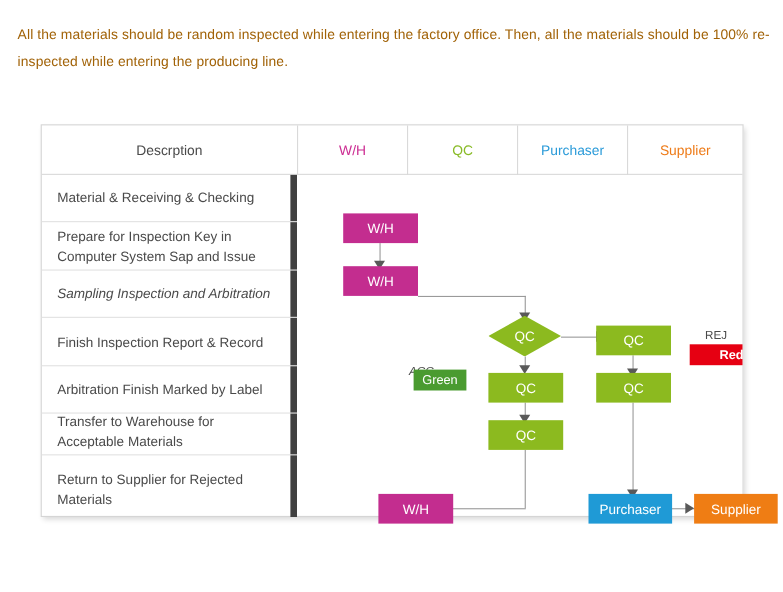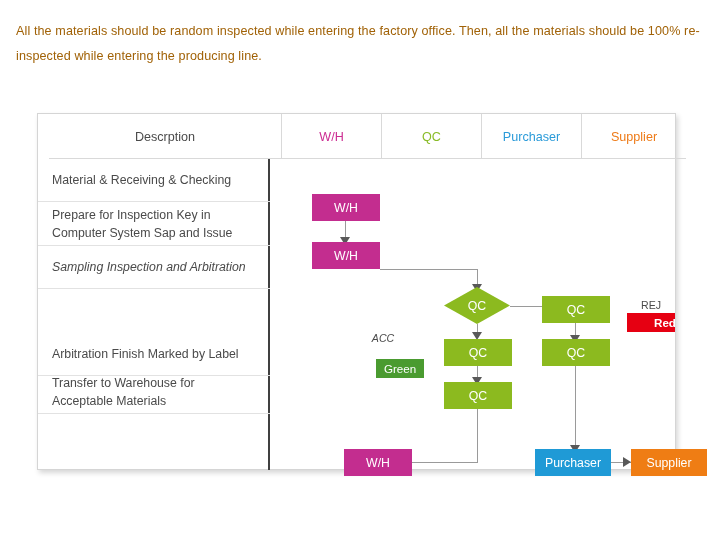--- a/index.html
+++ b/index.html
@@ -36,21 +36,21 @@
     height: 357px;
     background: #ffffff;
     border: 1px solid #d5d5d5;
     box-shadow: 2px 3px 5px rgba(0,0,0,0.16);
     box-sizing: border-box;
   }
 
   
   #head-row {
     position: absolute;
-    left: 11px; top: 0;
+    left: 0; top: 0;
     width: 100%;
     height: 45px;
     box-sizing: border-box;
     border-bottom: 1px solid #d9d9d9;
   }
   .hcell {
     position: absolute;
     top: 0;
     height: 45px;
     display: flex;
@@ -66,21 +66,21 @@
   #h-purchaser { left: 432px; width: 100px; color: #2b9bd9; }
   #h-supplier  { left: 532px; width: 105px; color: #ee7b18; }
 
   
   #desc-col {
     position: absolute;
     left: 0;
     top: 45px;
     width: 232px;
     height: 311px;
-    border-right: 2px solid #404040;
+    border-right: 6px solid #404040;
     box-sizing: border-box;
   }
   .drow {
     position: absolute;
     left: 0;
     width: 232px;
     box-sizing: border-box;
     display: flex;
     align-items: center;
     padding: 0 12px 0 14px;
@@ -161,22 +161,24 @@
     <div class="hcell sep" id="h-wh">W/H</div>
     <div class="hcell sep" id="h-qc">QC</div>
     <div class="hcell sep" id="h-purchaser">Purchaser</div>
     <div class="hcell sep" id="h-supplier">Supplier</div>
   </div>
 
   <div id="desc-col">
     <div class="drow" style="top:0px;height:43px;">Material &amp; Receiving &amp; Checking</div>
     <div class="drow" style="top:43px;height:44px;">Prepare for Inspection Key in Computer System Sap and Issue</div>
     <div class="drow" style="top:87px;height:43px;font-style:italic;">Sampling Inspection and Arbitration</div>
+    <div class="drow" style="top:130px;height:44px;">Finish Inspection Report &amp; Record</div>
     <div class="drow" style="top:174px;height:43px;">Arbitration  Finish Marked by Label</div>
     <div class="drow" style="top:211px;height:44px;">Transfer to Warehouse for Acceptable Materials</div>
+    <div class="drow last" style="top:261px;height:50px;">Return to Supplier for Rejected Materials</div>
   </div>
 
   <div id="flow">
 
     <div class="ln lv" style="left:75px; top:62px; height:18px;"></div>
     <div class="arr arr-d" style="left:70px; top:78px;"></div>
 
     <div class="ln lh" style="left:110px; top:110px; width:98px;"></div>
     <div class="ln lv" style="left:207px; top:110px; height:18px;"></div>
     <div class="arr arr-d" style="left:202px; top:125px;"></div>
@@ -220,19 +222,19 @@
 
     <div class="node n-qc" style="left:174px; top:223px; width:68px; height:27px;">QC</div>
 
     <div class="node n-wh" style="left:74px; top:290px; width:68px; height:27px;">W/H</div>
 
     <div class="node n-purchaser" style="left:265px; top:290px; width:76px; height:27px;">Purchaser</div>
 
     <div class="node n-supplier" style="left:361px; top:290px; width:76px; height:27px;">Supplier</div>
 
     <div class="tag" style="left:88px; top:173px; width:50px;font-style:italic;">ACC</div>
-    <div class="node n-green" style="left:106px; top:200px; width:48px; height:19px;">Green</div>
+    <div class="node n-green" style="left:106px; top:177px; width:48px; height:19px;">Green</div>
 
     <div class="tag" style="left:356px; top:140px; width:50px;">REJ</div>
     <div class="node n-red" style="left:357px; top:154px; width:48px; height:19px;padding-left:28px;">Red</div>
 
   </div>
 </div>
 
 </body></html>

